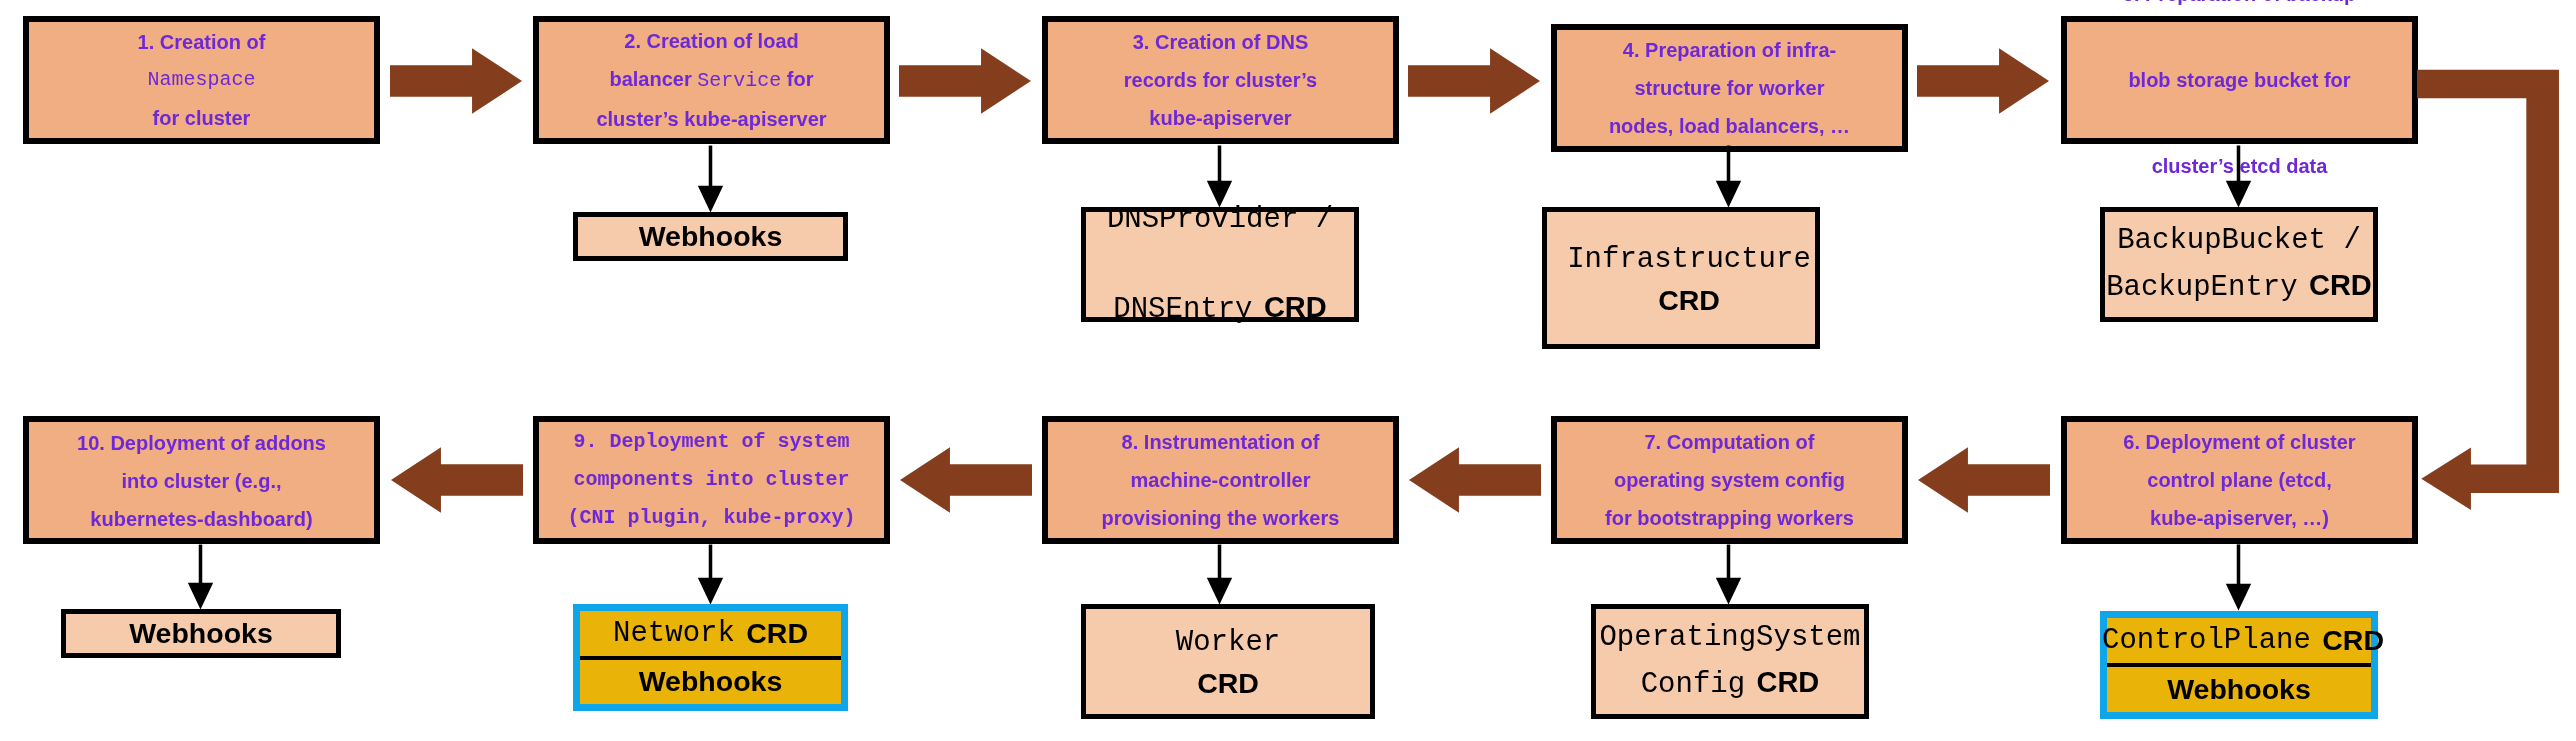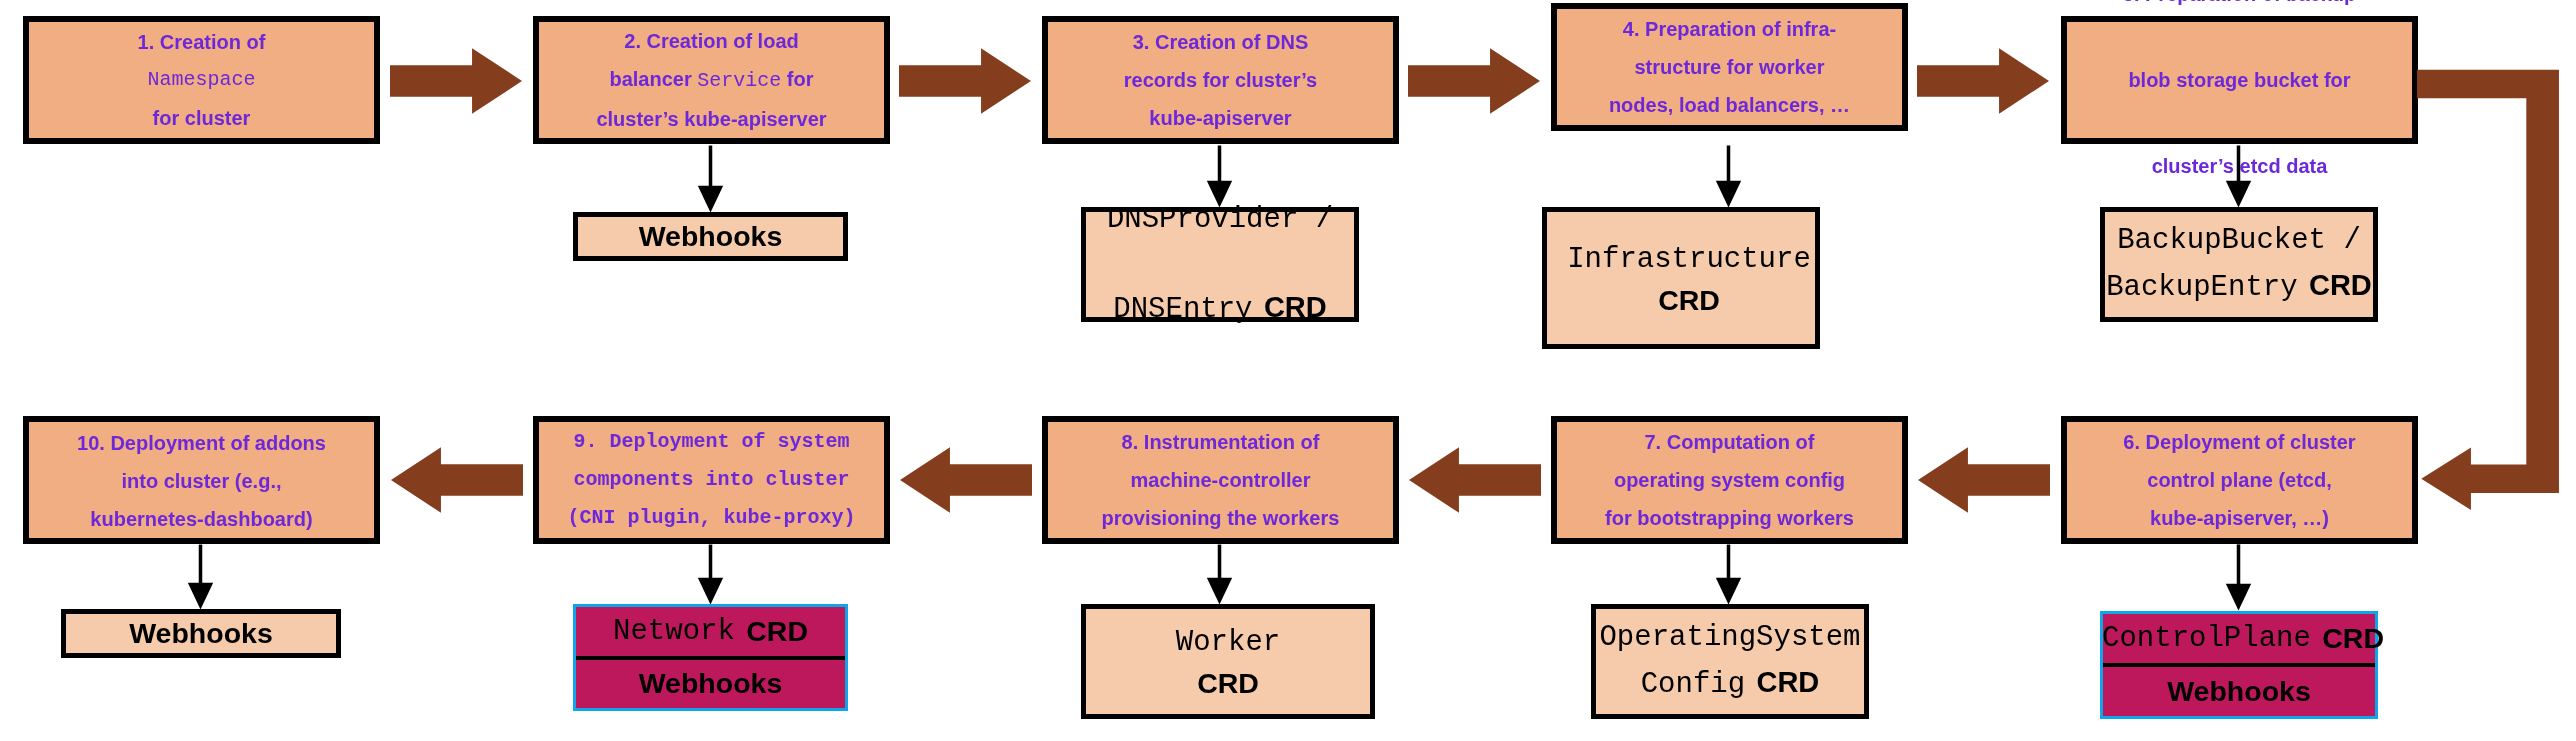--- a/index.html
+++ b/index.html
@@ -36,22 +36,22 @@
     flex-direction: column;
     justify-content: center;
     align-items: center;
     text-align: center;
     color: #000000;
   }
   .sub-box .mono-line { font-family: "Liberation Mono", monospace; font-weight: 400; font-size: 29px; line-height: 44px; }
   .sub-box .bold-label { font-family: "Liberation Sans", sans-serif; font-weight: 700; font-size: 28.5px; line-height: 37px; }
   .stack-box {
     position: absolute;
-    background: #be185d;
-    border: 3px solid #0ea5e9;
+    background: #eab308;
+    border: 7px solid #0ea5e9;
     display: flex;
     flex-direction: column;
     color: #000000;
   }
   .stack-cell {
     flex: 1;
     display: flex;
     justify-content: center;
     align-items: center;
     text-align: center;
@@ -93,21 +93,21 @@
   <div class="step-box" style="left:1042px; top:16.4px;">
     <div>3. Creation of DNS</div>
     <div>records for cluster’s</div>
     <div>kube-apiserver</div>
   </div>
 
   <svg class="flow-arrow" style="left:1408px; top:48px;" width="132" height="66" viewBox="0 0 185 92">
     <polygon class="arrow-fill" points="0,24 115,24 115,0 185,46 115,92 115,68 0,68"></polygon>
   </svg>
 
-  <div class="step-box" style="left:1551px; top:3px;">
+  <div class="step-box" style="left:1551px; top:24px;">
     <div>4. Preparation of infra-</div>
     <div>structure for worker</div>
     <div>nodes, load balancers, …</div>
   </div>
 
   <svg class="flow-arrow" style="left:1917px; top:48px;" width="132" height="66" viewBox="0 0 185 92">
     <polygon class="arrow-fill" points="0,24 115,24 115,0 185,46 115,92 115,68 0,68"></polygon>
   </svg>
 
   <div class="step-box" style="left:2061px; top:16.4px;gap:48px;">

